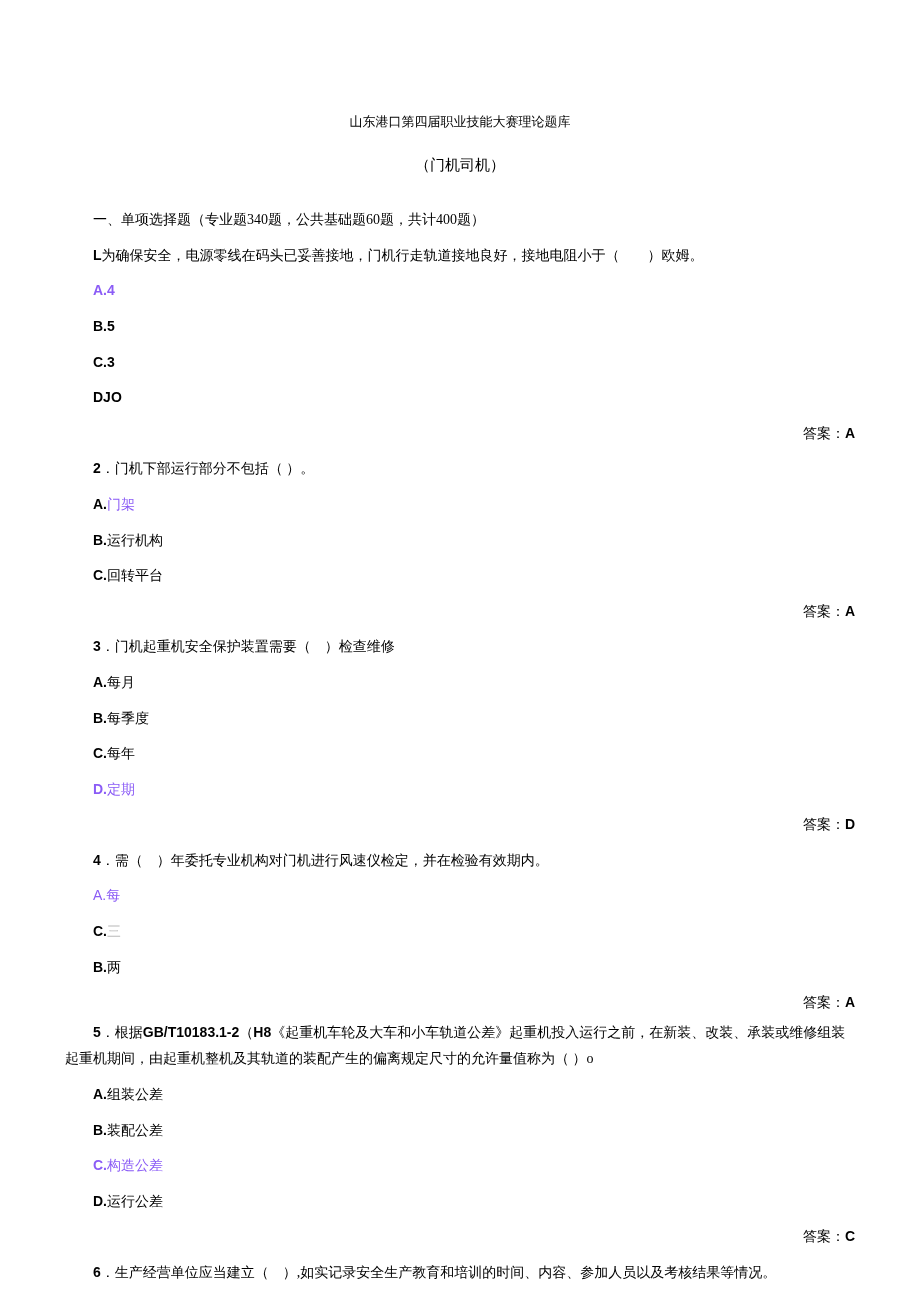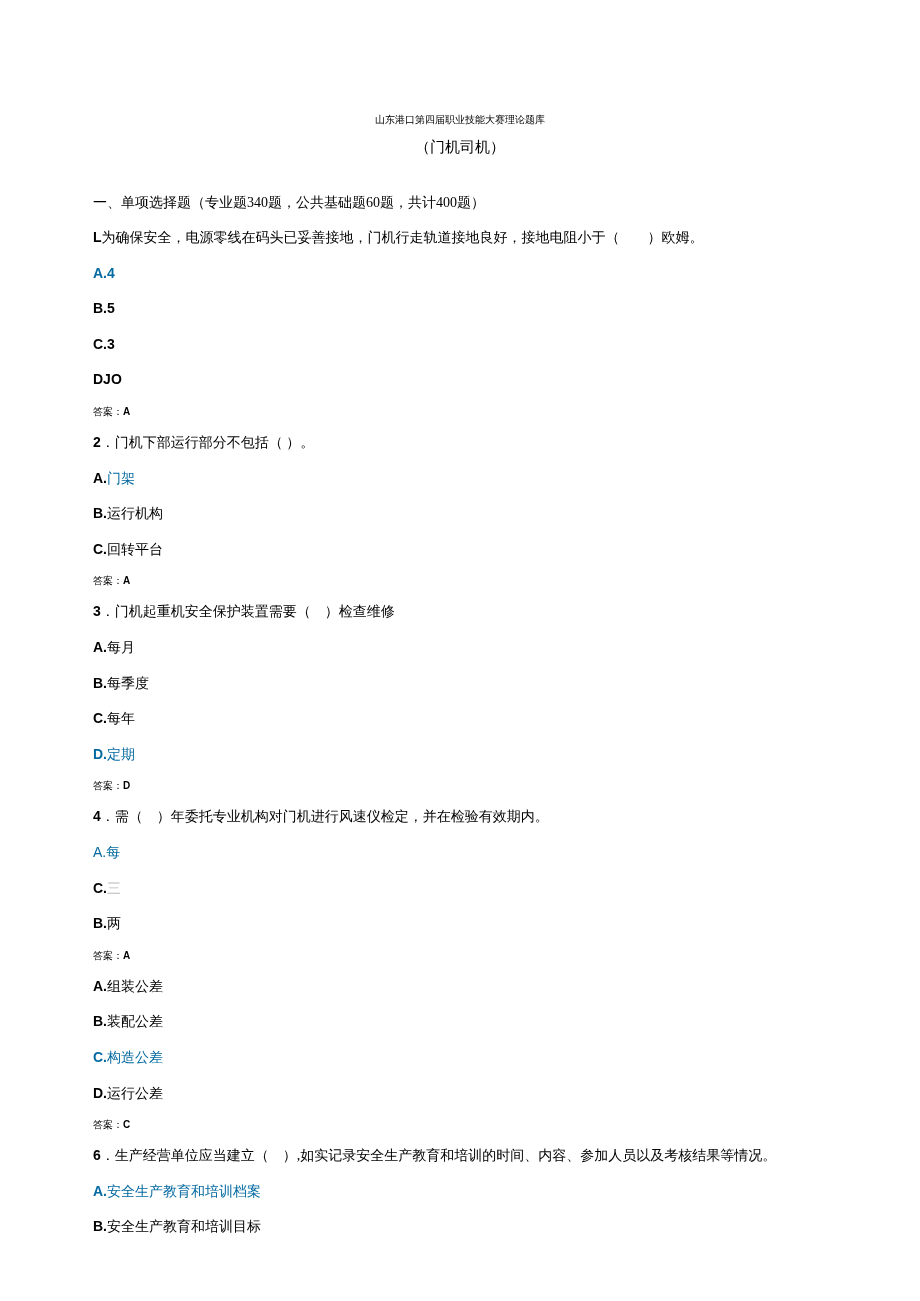--- a/index.html
+++ b/index.html
@@ -10,22 +10,22 @@
     font-size: 14px;
     color: #000000;
     width: 920px;
   }
   .page {
     padding: 110px 65px 50px 65px;
     line-height: 1.9;
   }
   .title {
     text-align: center;
-    font-size: 10px;
-    margin-bottom: 4px;
+    font-size: 13px;
+    margin-bottom: 16px;
   }
   .subtitle {
     text-align: center;
     font-size: 15px;
     margin-bottom: 28px;
   }
   .section-header {
     font-size: 14px;
     margin-bottom: 2px;
     text-indent: 28px;
@@ -35,30 +35,31 @@
     font-size: 14px;
     margin-top: 8px;
     text-indent: 28px;
   }
   .option {
     font-size: 14px;
     margin: 8px 0 8px 0;
     text-indent: 28px;
   }
   .answer {
-    font-size: 10px;
+    font-size: 14px;
     margin: 8px 0 2px 0;
     text-indent: 28px;
+    text-align: right;
   }
   .bold-label {
     font-weight: bold;
     font-family: Arial, sans-serif;
   }
   .highlight {
-    color: #0369a1;
+    color: #8b5cf6;
   }
   .italic {
   }
   .inline-bold {
     font-weight: bold;
     font-family: Arial, sans-serif;
   }
   .q5-wrap {
     text-indent: 0;
     padding-left: 0;
@@ -104,20 +105,26 @@
   <div class="answer"><span>答案：</span><span class="bold-label">D</span></div>
 
   <div class="question-stem">
     <span class="inline-bold">4</span><span>．需（　）年委托专业机构对门机进行风速仪检定，并在检验有效期内。</span>
   </div>
   <div class="option highlight italic"><span style="font-family:Arial;">A.</span><span>每</span></div>
   <div class="option"><span class="bold-label">C.</span><span style="color:#bbb;">三</span></div>
   <div class="option"><span class="bold-label">B.</span><span>两</span></div>
   <div class="answer"><span>答案：</span><span class="bold-label">A</span></div>
 
+  <div class="q5-wrap">
+    <div class="q5-line1">
+      <span class="inline-bold">5</span><span>．根据</span><span class="inline-bold">GB/T10183.1-2</span><span>（</span><span class="inline-bold">H8</span><span>《起重机车轮及大车和小车轨道公差》起重机投入运行之前，在新装、改装、承装或维修组装</span>
+    </div>
+    <div>起重机期间，由起重机整机及其轨道的装配产生的偏离规定尺寸的允许量值称为（ ）o</div>
+  </div>
   <div class="option"><span class="bold-label">A.</span><span>组装公差</span></div>
   <div class="option"><span class="bold-label">B.</span><span>装配公差</span></div>
   <div class="option"><span class="bold-label highlight">C.</span><span class="highlight">构造公差</span></div>
   <div class="option"><span class="bold-label">D.</span><span>运行公差</span></div>
   <div class="answer"><span>答案：</span><span class="bold-label">C</span></div>
 
   <div class="question-stem">
     <span class="inline-bold">6</span><span>．生产经营单位应当建立（　）,如实记录安全生产教育和培训的时间、内容、参加人员以及考核结果等情况。</span>
   </div>
   <div class="option"><span class="bold-label highlight">A.</span><span class="highlight">安全生产教育和培训档案</span></div>

